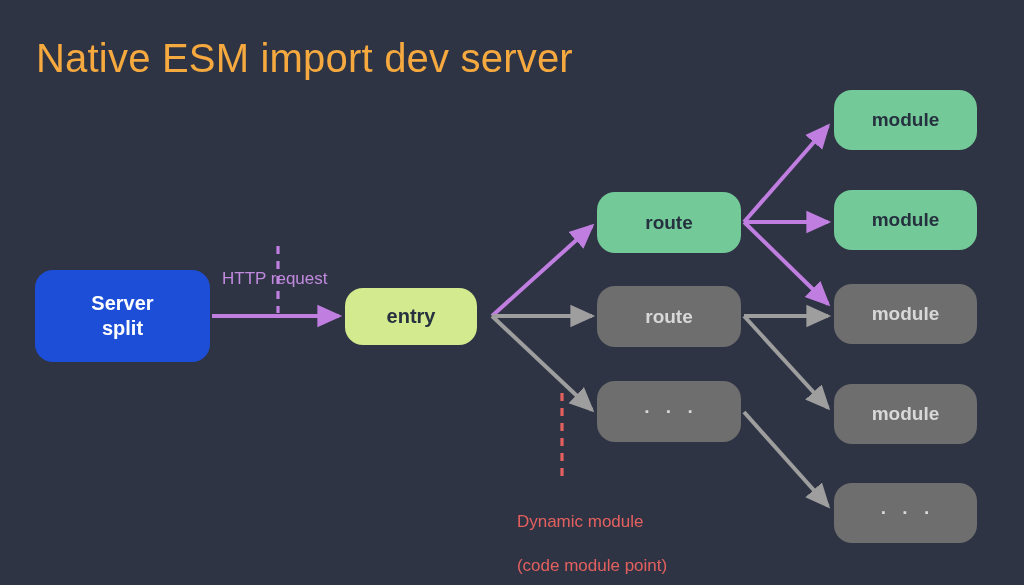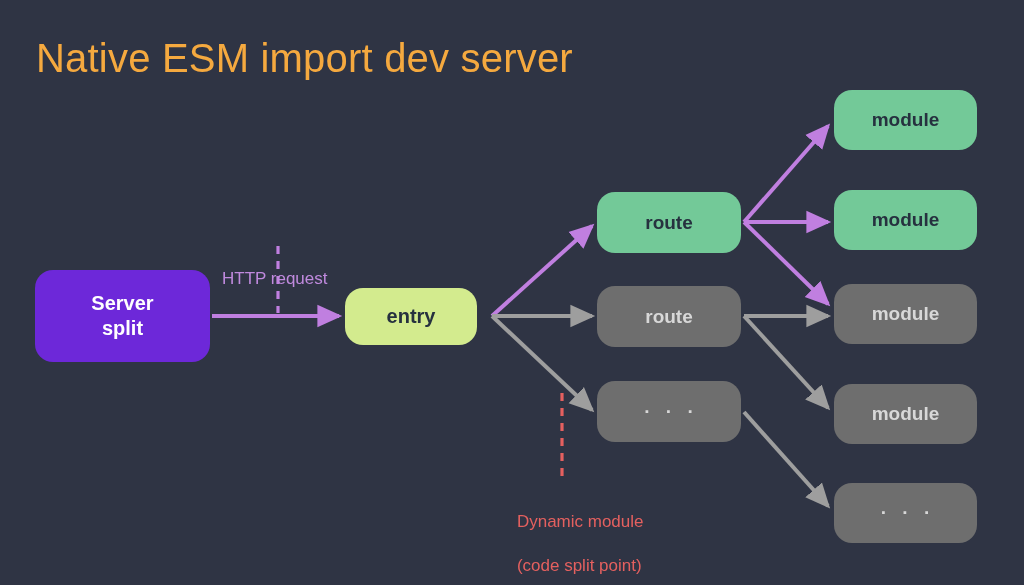--- a/index.html
+++ b/index.html
@@ -42,21 +42,21 @@
     position: absolute;
     display: flex;
     align-items: center;
     justify-content: center;
     text-align: center;
     border-radius: 18px;
     box-sizing: border-box;
     line-height: 1.25;
   }
   .node-server {
-    background: #6d28d9;
+    background: #1d4ed8;
     color: #ffffff;
     font-weight: bold;
     font-size: 20px;
     text-align: center;
   }
   .node-entry {
     background: #d3eb8e;
     color: #26313f;
     font-weight: bold;
     font-size: 20px;
@@ -178,16 +178,16 @@
   </div>
 
   <div class="node node-gray" style="left:834px; top:483px; width:143px; height:60px;">
     <span class="node-dots">· · ·</span>
   </div>
 
   <div class="edge-label label-http">HTTP request</div>
 
   <div class="edge-label label-dynamic">
     <span>Dynamic module</span><br>
-    <span>(code split point)</span>
+    <span>(code module point)</span>
   </div>
 
 </div>
 
 </body></html>

